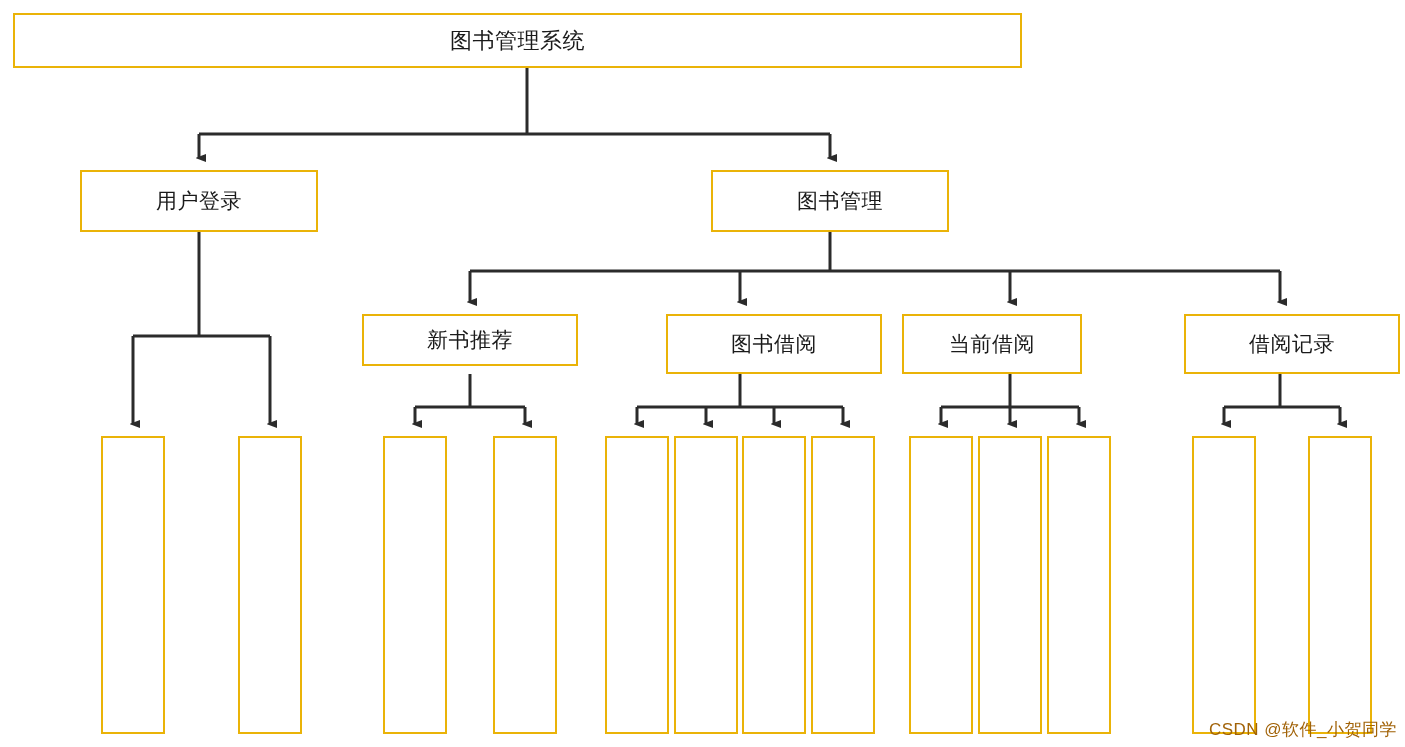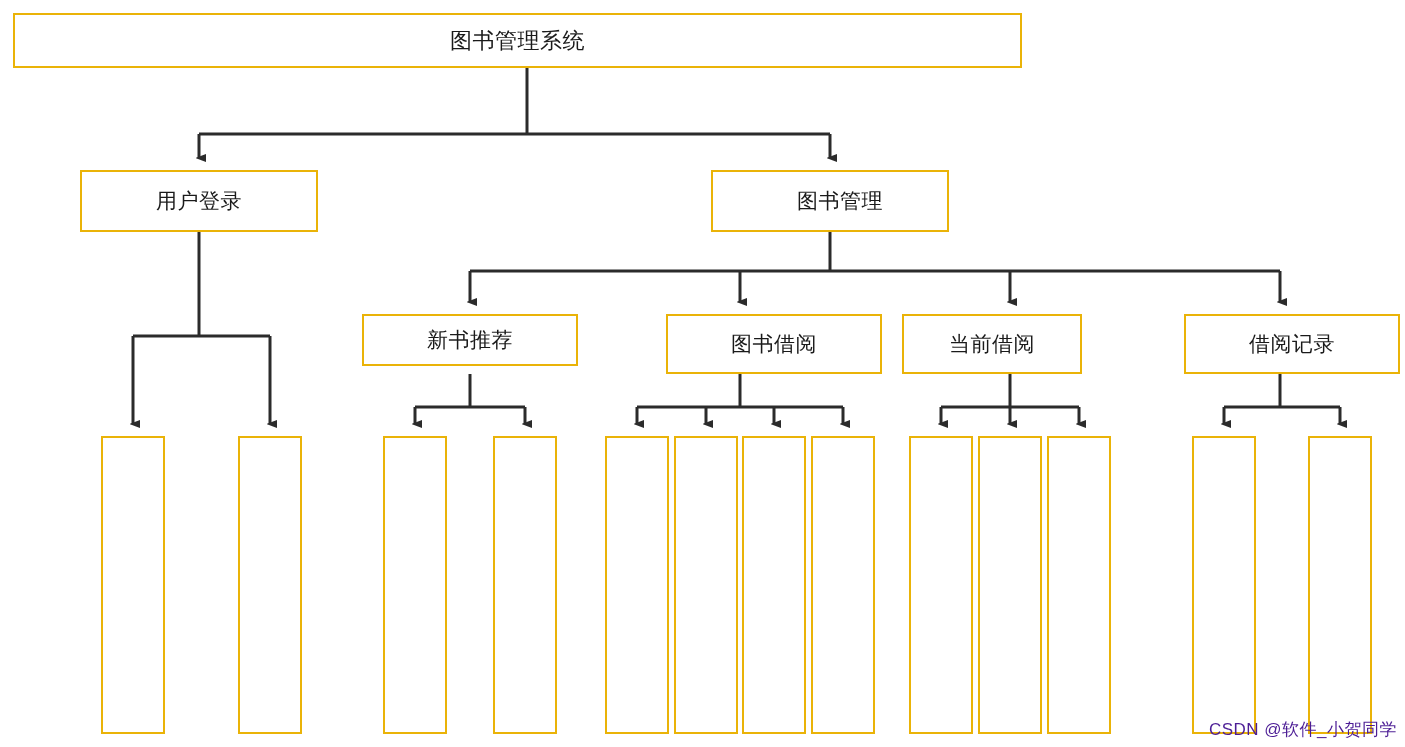--- a/index.html
+++ b/index.html
@@ -60,21 +60,21 @@
     line-height: 1.18;
     letter-spacing: 1px;
     max-height: 100%;
     overflow: hidden;
   }
   #watermark {
     position: absolute;
     right: 8px;
     bottom: 6px;
     font-size: 17px;
-    color: #4c1d95;
+    color: #a16207;
     white-space: nowrap;
     letter-spacing: 0.5px;
   }
 </style>
 </head>
 <body>
 
 <div id="diagram-root">
 
   <svg id="edge-layer" viewBox="0 0 1405 747" width="1405" height="747" xmlns="http://www.w3.org/2000/svg">

